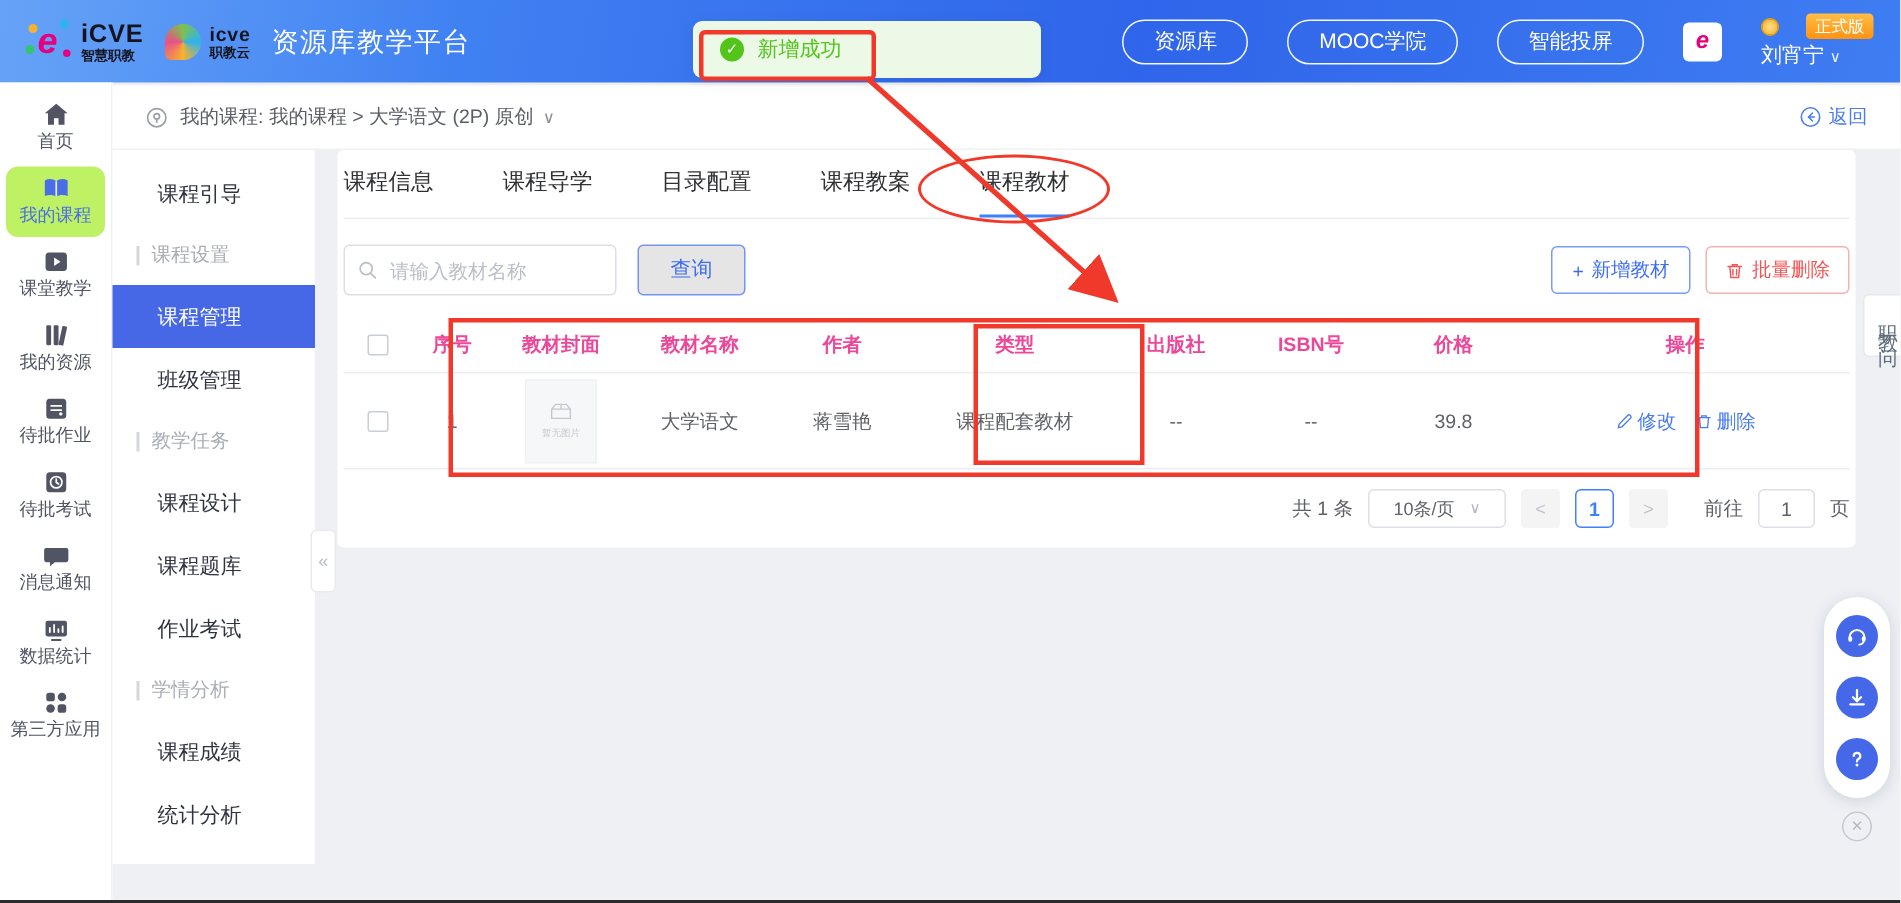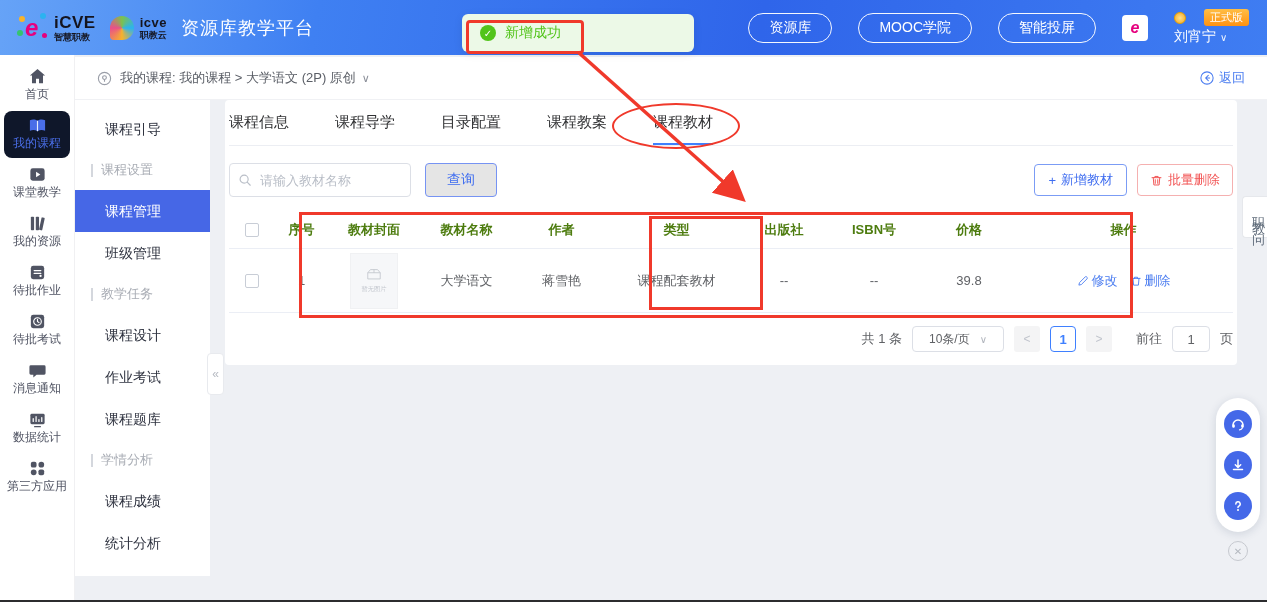--- a/index.html
+++ b/index.html
@@ -34,21 +34,21 @@
   .vbadge { background:linear-gradient(#ffbe45,#ff9212); color:#fff; font-size:11px; padding:1px 6px; border-radius:3px; }
   .uname { color:#fff; font-size:14px; }
 
   
   .iconbar { position:absolute; left:0; top:55px; width:75px; height:545px; background:#fff;
              display:flex; flex-direction:column; align-items:center; padding-top:6px; border-right:1px solid #f0f0f2; }
   .nav-it { width:66px; padding:5px 0 6px; border-radius:8px; margin:1px 0; display:flex; flex-direction:column;
             align-items:center; gap:0; color:#505463; cursor:pointer; }
   .nav-it svg { width:19px; height:19px; }
   .nav-it .lbl { font-size:12px; }
-  .nav-it.active { background:#0f172a; color:#4a6ee8;justify-content:center; }
+  .nav-it.active { background:#bef264; color:#4a6ee8;justify-content:center; }
 
   
   .crumbbar { position:absolute; left:75px; top:57px; width:1192px; height:43px; background:#fff;
               border-bottom:1px solid #f0f1f4; display:flex; align-items:center; padding:0 22px; }
   .crumbbar .pin { color:#9a9ea8; margin-right:8px; display:flex; }
   .crumb-txt { font-size:13px; color:#5a5e66; }
   .crumb-caret { color:#8a8e98; font-size:11px; margin-left:6px; }
   .backlink { margin-left:auto; color:#4a7cf0; font-size:13px; display:flex; align-items:center; gap:5px; cursor:pointer; }
 
   
@@ -76,21 +76,21 @@
                font-size:14px; border-radius:4px; cursor:pointer; font-family:inherit; }
   .tb-right { margin-left:auto; display:flex; gap:10px; }
   .btn-add { height:32px; padding:0 13px; background:#fff; border:1px solid #7b9cf5; color:#3f6df0; font-size:13px;
              border-radius:4px; cursor:pointer; display:flex; align-items:center; gap:5px; font-family:inherit; }
   .btn-del { height:32px; padding:0 12px; background:#fff; border:1px solid #f5b0b0; color:#f25555; font-size:13px;
              border-radius:4px; cursor:pointer; display:flex; align-items:center; gap:5px; font-family:inherit; }
 
   
   .ttable { margin-top:14px; }
   .trow { display:flex; align-items:center; border-bottom:1px solid #ebeef5; }
-  .trow.head { height:38px; font-size:13px; font-weight:bold; color:#4d7c0f; }
+  .trow.head { height:38px; font-size:13px; font-weight:bold; color:#ec4899; }
   .trow.data { height:64px; font-size:13px; color:#606266; }
   .c { text-align:center; flex-shrink:0; }
   .c-cb{width:45px;} .c-no{width:55px;} .c-cov{width:90px;display:flex;justify-content:center;}
   .c-name{width:95px;} .c-auth{width:95px;} .c-type{width:135px;} .c-pub{width:80px;}
   .c-isbn{width:100px;} .c-price{width:90px;} .c-ops{flex:1;}
   .cb { display:inline-block; width:14px; height:14px; border:1px solid #c8cdd6; border-radius:2px; background:#fff; vertical-align:middle; cursor:pointer; }
   .cover { width:48px; height:56px; background:#f6f7f9; border:1px solid #f0f1f3; display:flex; flex-direction:column;
            align-items:center; justify-content:center; gap:3px; color:#c4c8cf; }
   .cover .bx { font-size:13px; }
   .cover .nt { font-size:7px; transform:scale(.9); }
@@ -276,22 +276,22 @@
         <span class="bar"></span>
         <span>课程设置</span>
       </div>
     <div class="cm-item active">课程管理</div>
     <div class="cm-item">班级管理</div>
     <div class="cm-sec">
         <span class="bar"></span>
         <span>教学任务</span>
       </div>
     <div class="cm-item">课程设计</div>
+    <div class="cm-item">课程题库</div>
     <div class="cm-item">作业考试</div>
-    <div class="cm-item">课程题库</div>
     <div class="cm-sec">
         <span class="bar"></span>
         <span>学情分析</span>
       </div>
     <div class="cm-item">课程成绩</div>
     <div class="cm-item">统计分析</div>
   </nav>
   <div class="collapse-tab">
     <span>«</span>
   </div>

